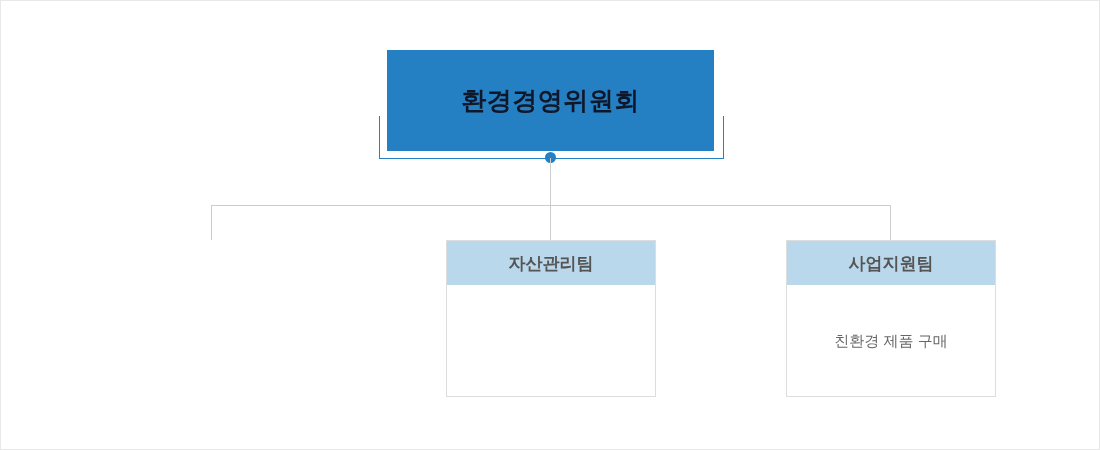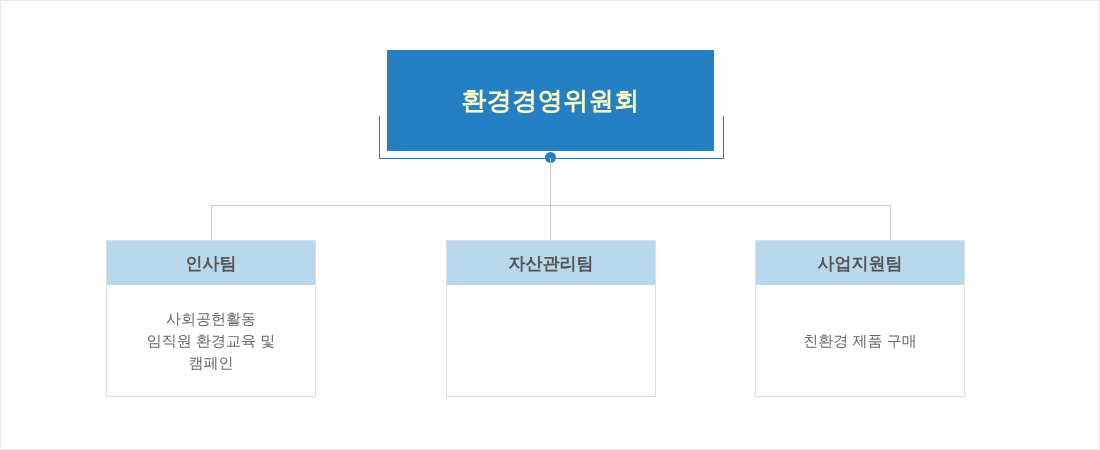--- a/index.html
+++ b/index.html
@@ -28,21 +28,21 @@
     top: 49px;
     width: 327px;
     height: 101px;
     background: #2580c3;
     display: flex;
     align-items: center;
     justify-content: center;
     box-sizing: border-box;
   }
   .root-label {
-    color: #fef9c3;
+    color: #0f172a;
     font-size: 25px;
     font-weight: bold;
     letter-spacing: 0.5px;
     line-height: 1;
     white-space: nowrap;
   }
 
   
   .bracket {
     position: absolute;
@@ -101,21 +101,21 @@
     width: 210px;
     height: 157px;
     background: #ffffff;
     border: 1px solid #dddddd;
     box-sizing: border-box;
     display: flex;
     flex-direction: column;
   }
   .child-box.pos-1 { left: 105px; }
   .child-box.pos-2 { left: 445px; gap: 20px; }
-  .child-box.pos-3 { left: 754px; }
+  .child-box.pos-3 { left: 785px; }
 
   .child-header {
     height: 44px;
     flex: 0 0 44px;
     background: #bad8ec;
     display: flex;
     align-items: center;
     justify-content: center;
   }
   .child-header-label {
@@ -153,30 +153,20 @@
 
   <div class="bracket"></div>
   <div class="bracket-dot"></div>
 
   <div class="conn-vert-main"></div>
   <div class="conn-horiz"></div>
   <div class="conn-drop left"></div>
   <div class="conn-drop center"></div>
   <div class="conn-drop right"></div>
 
-  <div class="child-box pos-1">
-    <div class="child-header">
-      <span class="child-header-label">인사팀</span>
-    </div>
-    <div class="child-body">
-      <span class="child-body-text">사회공헌활동
-임직원 환경교육 및
-캠페인</span>
-    </div>
-  </div>
 
   <div class="child-box pos-2">
     <div class="child-header">
       <span class="child-header-label">자산관리팀</span>
     </div>
   </div>
 
   <div class="child-box pos-3">
     <div class="child-header">
       <span class="child-header-label">사업지원팀</span>

